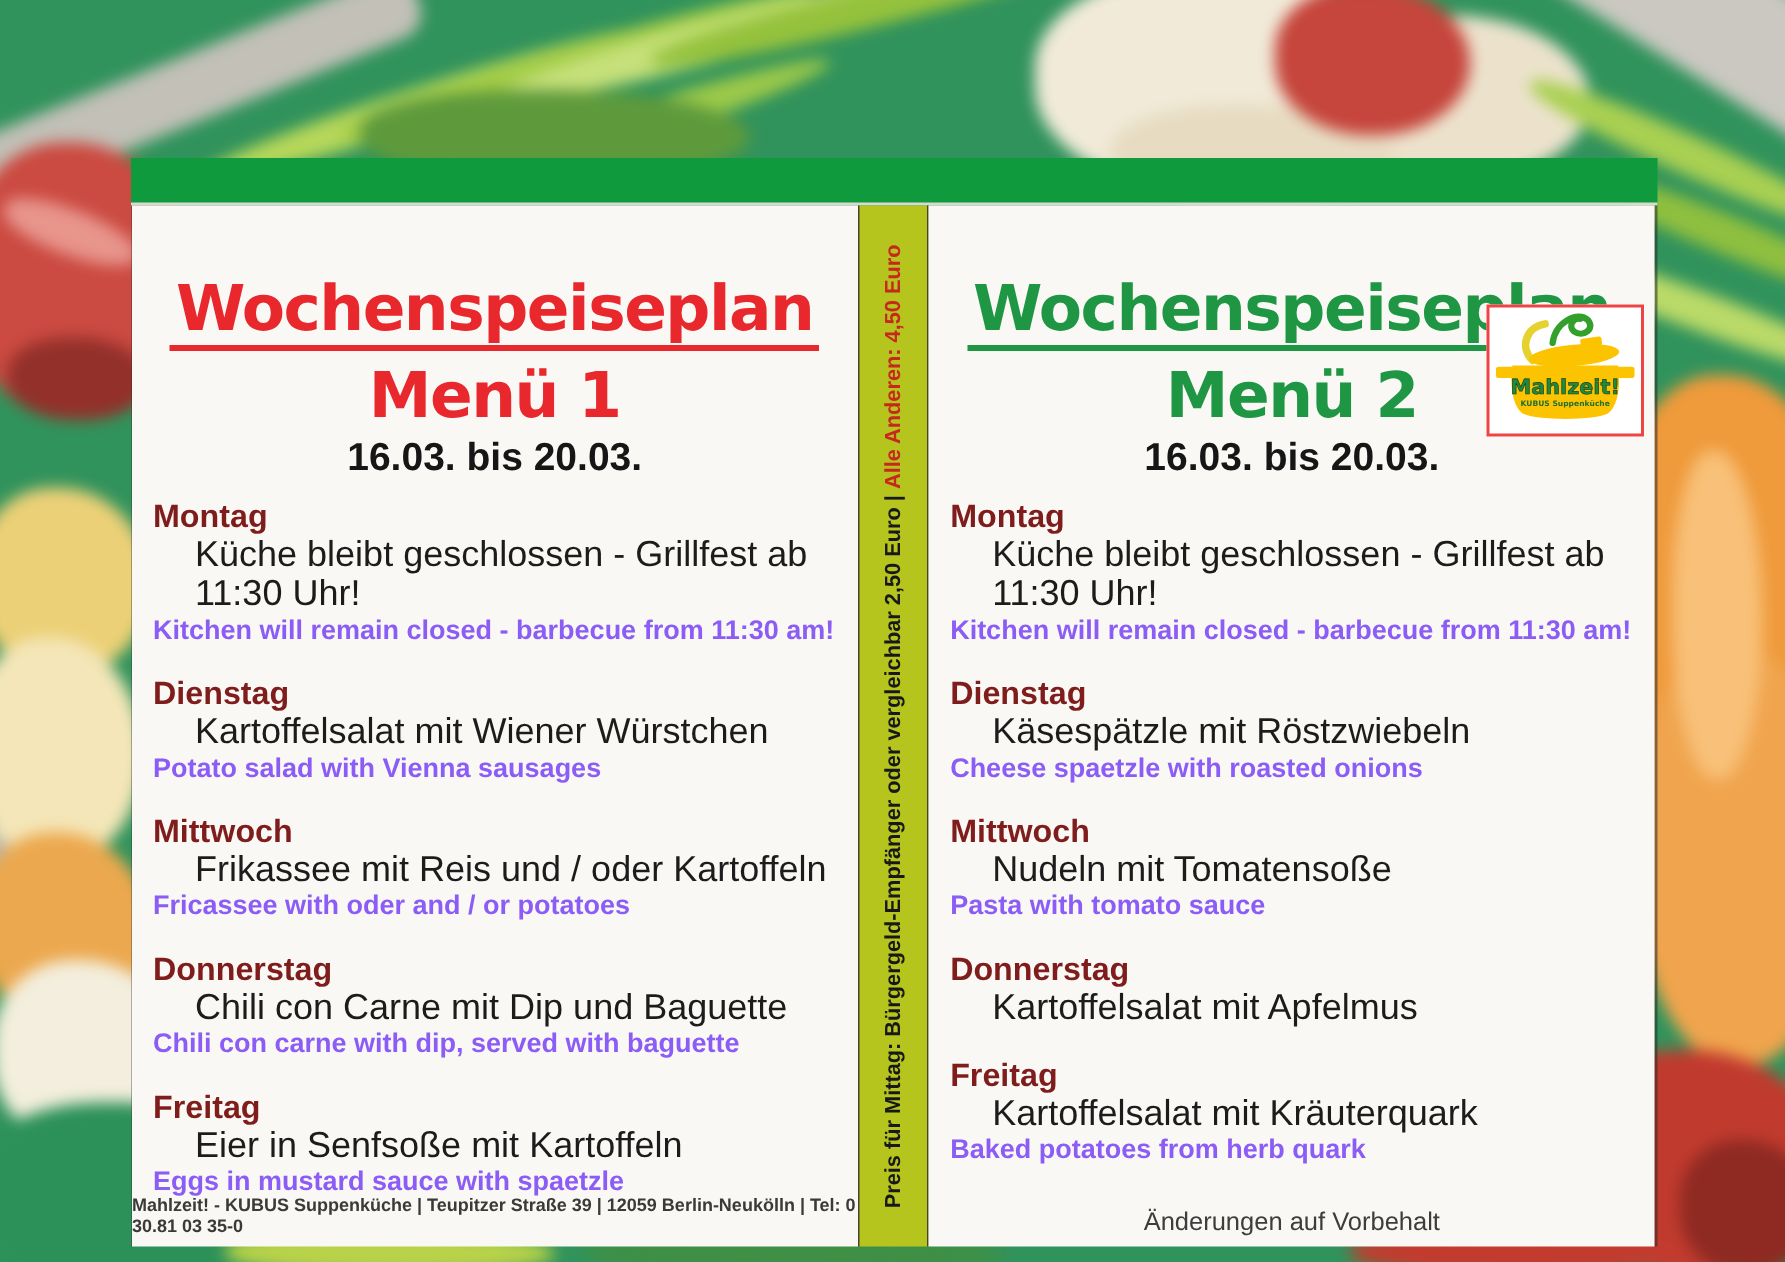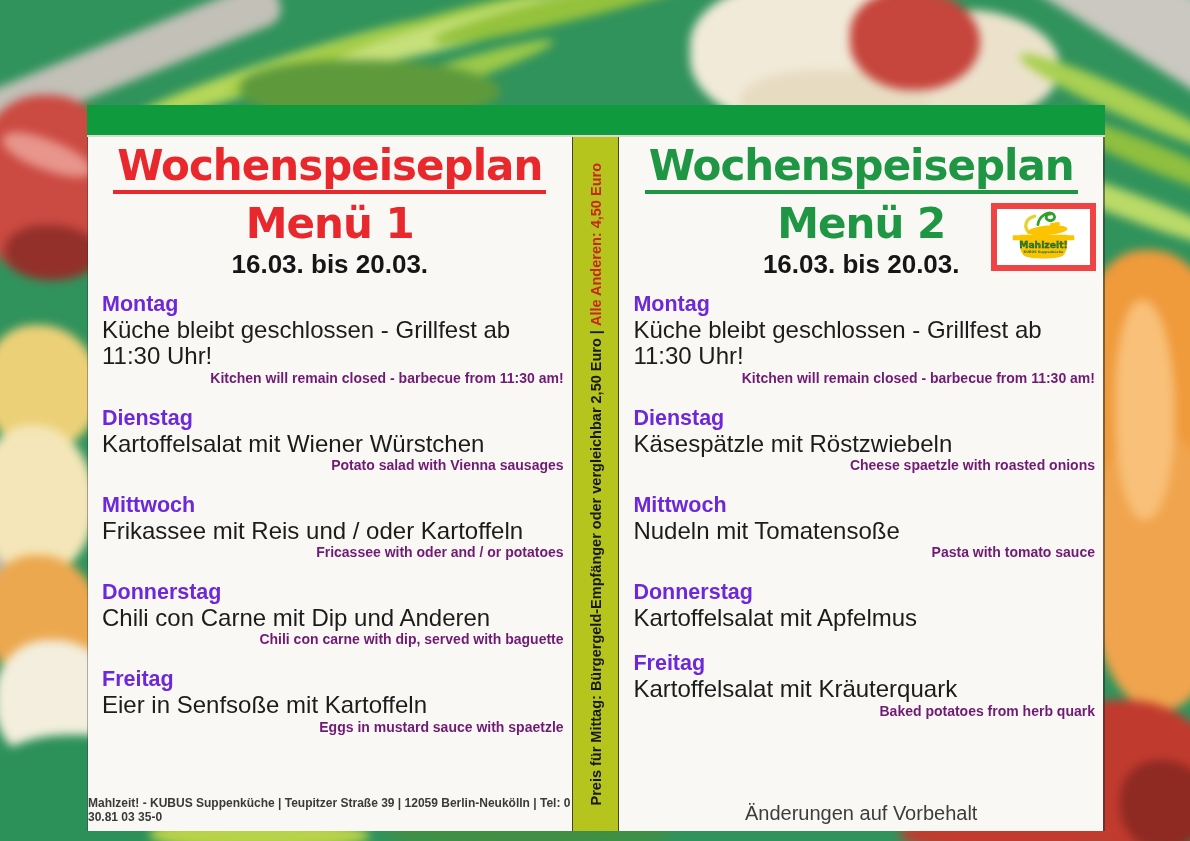--- a/index.html
+++ b/index.html
@@ -10,43 +10,43 @@
   .photo { position: absolute; inset: 0; filter: blur(5px); }
   .blob { position: absolute; border-radius: 45% 55% 50% 50%; }
   .rim { position: absolute; border-radius: 18px; }
 
   
   .content { position: absolute; left: 87px; top: 105px; width: 1018px; height: 728px; }
   .top-bar { height: 32px; background: #0f9a3d; border-bottom: 2px solid #d9d9d0; }
   .panels-row { display: flex; height: 694px; border-right: 2px solid rgba(45,45,45,.55); border-left: 1px solid rgba(45,45,45,.35); }
   .panel { position: relative; width: 485px; background: #f9f8f4; }
 
-  .panel-header { text-align: center; padding-top: 6px; }
+  .panel-header { text-align: center; padding-top: 6px; margin-top: 40px; }
   .main-title { display: inline-block; font-family: "DejaVu Sans", sans-serif; font-weight: 700; font-size: 42px; letter-spacing: -1px; line-height: 1.1; padding: 0 4px 1px 4px; border-bottom: 4px solid currentColor; }
   .menu-title { font-family: "DejaVu Sans", sans-serif; font-weight: 700; font-size: 42px; letter-spacing: -1px; margin-top: 8px; line-height: 1.05; }
   .red   { color: #e8282c; }
   .green { color: #1f9643; }
   .date  { font-size: 26px; font-weight: 700; color: #161616; margin-top: 3px; }
 
   .days { padding: 12px 8px 0 14px; }
   .day-block { margin-bottom: 20px; }
-  .day-name { font-size: 21.5px; font-weight: 700; color: #6d28d9; line-height: 1.15; }
-  .dish-de  { font-size: 24px; color: #1c1c1c; line-height: 1.1; }
-  .dish-en  { font-size: 14px; font-weight: 700; color: #701a75; line-height: 1.15; text-align: right; }
+  .day-name { font-size: 21.5px; font-weight: 700; color: #7f1d1d; line-height: 1.15; }
+  .dish-de  { font-size: 24px; color: #1c1c1c; line-height: 1.1; margin-left: 28px; }
+  .dish-en  { font-size: 18px; font-weight: 700; color: #8b5cf6; line-height: 1.15; }
 
   .panel-footer { position: absolute; bottom: 7px; left: 0; width: 100%; font-size: 12px; font-weight: 700; color: #3a3a3a; }
-  .footer-note  { position: absolute; bottom: 6px; left: 0; width: 100%; text-align: center; font-size: 20px; font-weight: 500; color: #3d3d3d; }
+  .footer-note  { position: absolute; bottom: 6px; left: 0; width: 100%; text-align: center; font-size: 17px; font-weight: 500; color: #3d3d3d; }
 
   
   .price-strip { width: 48px; background: #b5c51e; border-left: 1px solid #45452f; border-right: 1px solid #45452f; display: flex; align-items: center; justify-content: center; overflow: hidden; }
   .strip-text { writing-mode: vertical-rl; transform: rotate(180deg); white-space: nowrap; font-size: 14.5px; font-weight: 700; line-height: 46px; color: #181818; }
   .strip-text .highlight { color: #c7281c; }
 
   
-  .logo-box { position: absolute; top: 66px; left: 372px; width: 105px; height: 68px; background: #ffffff; border: 6px solid #ef4444; }
+  .logo-box { position: absolute; top: 66px; left: 372px; width: 105px; height: 88px; background: #ffffff; border: 2px solid #ef4444; }
   .logo-svg { width: 100%; height: 100%; }
   .logo-svg text { font-family: "DejaVu Sans", sans-serif; }
 </style>
 </head>
 <body>
 
 <div class="page">
 
   <div class="photo">
     <div class="rim" style="left:-40px;top:38px;width:330px;height:44px;background:#c2c0b7;transform:rotate(-22deg);"></div>
@@ -105,21 +105,21 @@
             <div class="dish-de">Kartoffelsalat mit Wiener Würstchen</div>
             <div class="dish-en">Potato salad with Vienna sausages</div>
           </div>
           <div class="day-block">
             <div class="day-name">Mittwoch</div>
             <div class="dish-de">Frikassee mit Reis und / oder Kartoffeln</div>
             <div class="dish-en">Fricassee with oder and / or potatoes</div>
           </div>
           <div class="day-block">
             <div class="day-name">Donnerstag</div>
-            <div class="dish-de">Chili con Carne mit Dip und Anderen</div>
+            <div class="dish-de">Chili con Carne mit Dip und Baguette</div>
             <div class="dish-en">Chili con carne with dip, served with baguette</div>
           </div>
           <div class="day-block">
             <div class="day-name">Freitag</div>
             <div class="dish-de">Eier in Senfsoße mit Kartoffeln</div>
             <div class="dish-en">Eggs in mustard sauce with spaetzle</div>
           </div>
         </div>
         <div class="panel-footer">Mahlzeit! - KUBUS Suppenküche | Teupitzer Straße 39 | 12059 Berlin-Neukölln | Tel: 0 30.81 03 35-0</div>
       </div>

